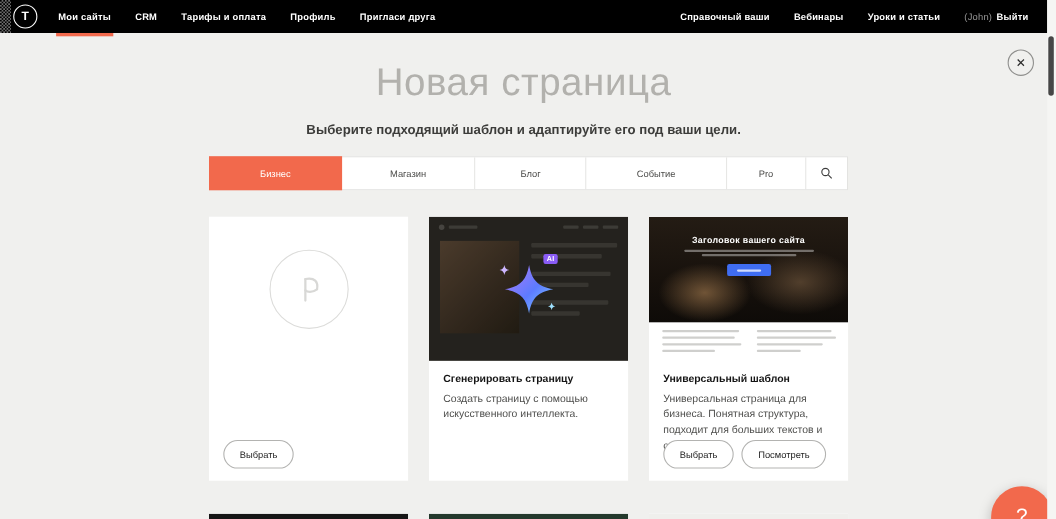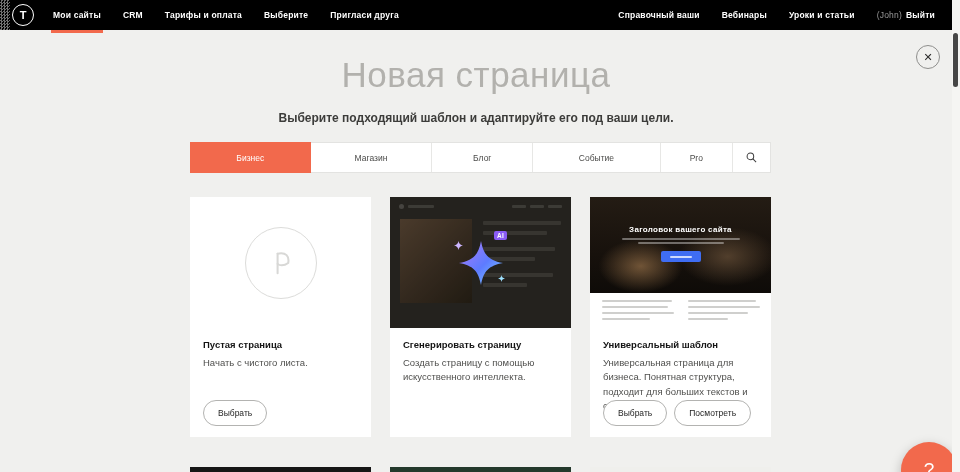--- a/index.html
+++ b/index.html
@@ -83,21 +83,21 @@
   .ai-badge{position:absolute;left:104px;top:34px;background:#8a5cf6;color:#fff;
     font-size:6.5px;font-weight:bold;padding:1px 3px;border-radius:2px;letter-spacing:.3px;}
   .mini-spark{position:absolute;}
 
   
   .uni-photo{height:96px;position:relative;
     background:
       radial-gradient(60px 38px at 28% 72%, rgba(128,96,62,.85), rgba(0,0,0,0) 70%),
       radial-gradient(70px 42px at 76% 62%, rgba(96,74,52,.8), rgba(0,0,0,0) 70%),
       linear-gradient(180deg,#241c14 0%,#17110c 60%,#0e0b08 100%);
-    display:flex;flex-direction:column;align-items:center;padding-top:28px;box-sizing:border-box;}
+    display:flex;flex-direction:column;align-items:center;padding-top:17px;box-sizing:border-box;}
   .uni-headline{font-size:8px;font-weight:bold;color:#fff;letter-spacing:.3px;}
   .ph-line{height:2px;background:rgba(255,255,255,.38);border-radius:1px;margin-top:4px;}
   .uni-btn{width:40px;height:11px;border-radius:2px;background:#3f6df2;margin-top:7px;
     display:flex;align-items:center;justify-content:center;}
   .uni-btn span{display:block;width:22px;height:2px;background:rgba(255,255,255,.75);border-radius:1px;}
   .uni-strip{height:35px;background:#fff;display:flex;gap:14px;padding:7px 12px;box-sizing:border-box;}
   .strip-col{flex:1;}
   .strip-line{height:2px;background:#cfcfcd;border-radius:1px;margin-bottom:4px;}
 
   
@@ -113,21 +113,21 @@
 </head>
 <body>
 
 <div class="navbar">
   <div class="halftone"></div>
   <div class="logo">T</div>
   <div class="nav-left">
     <div class="nav-item active">Мои сайты</div>
     <div class="nav-item">CRM</div>
     <div class="nav-item">Тарифы и оплата</div>
-    <div class="nav-item">Выберите</div>
+    <div class="nav-item">Профиль</div>
     <div class="nav-item">Пригласи друга</div>
   </div>
   <div class="nav-right">
     <div class="nav-item">Справочный ваши</div>
     <div class="nav-item">Вебинары</div>
     <div class="nav-item">Уроки и статьи</div>
     <div class="nav-item">
       <span class="john">(John)</span>
       <span>Выйти</span>
     </div>
@@ -157,24 +157,20 @@
 <div class="cards">
 
   <div class="card">
     <div class="card-media blank-media">
       <div class="blank-circle">
         <svg width="34" height="34" viewBox="0 0 40 40">
           <path d="M16 9 v23" stroke="#d8d8d6" stroke-width="2.4" fill="none" stroke-linecap="round"></path>
           <path d="M16 9 c10 -2 14 3 12.5 11 c-5.5 4 -10.5 3 -12.5 1" stroke="#d8d8d6" stroke-width="2.4" fill="none" stroke-linecap="round"></path>
         </svg>
       </div>
-    </div>
-    <div class="card-body">
-      <div class="card-title">Пустая страница</div>
-      <div class="card-desc">Начать с чистого листа.</div>
     </div>
     <div class="card-actions">
       <button class="pill-btn">Выбрать</button>
     </div>
   </div>
 
   <div class="card">
     <div class="card-media gen-media">
       <div class="gm-header">
         <div class="gm-dot"></div>

